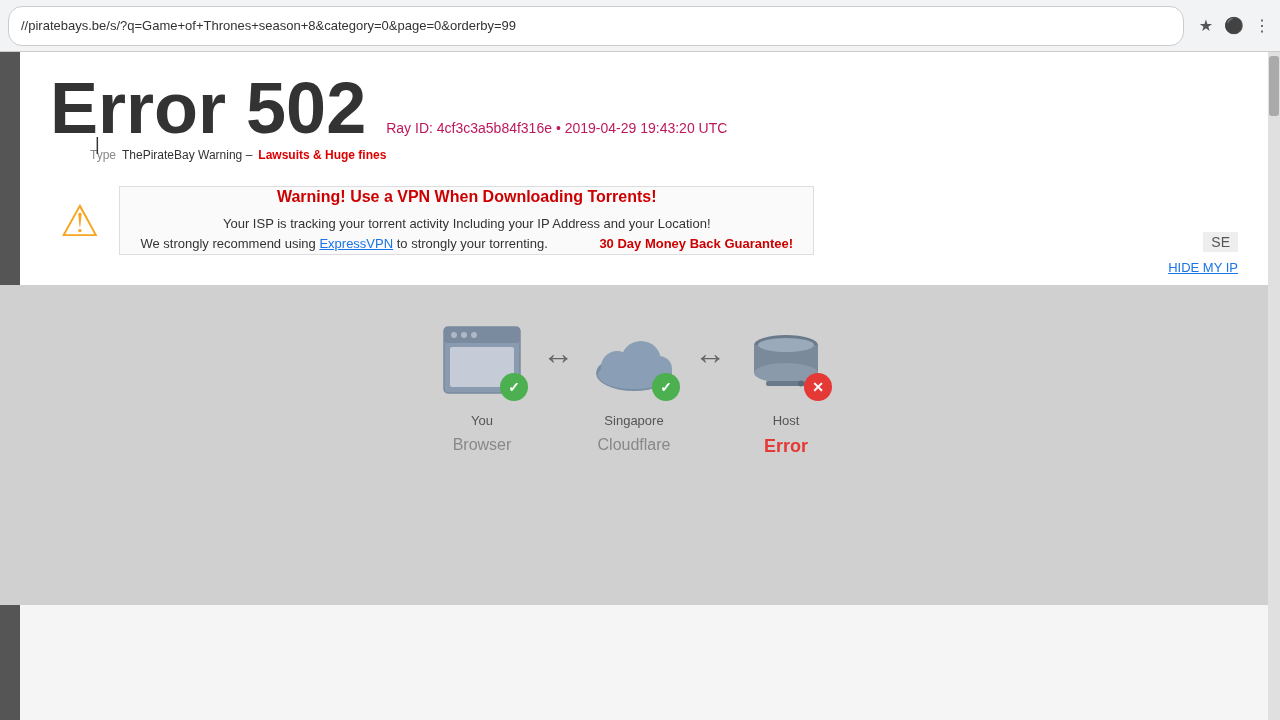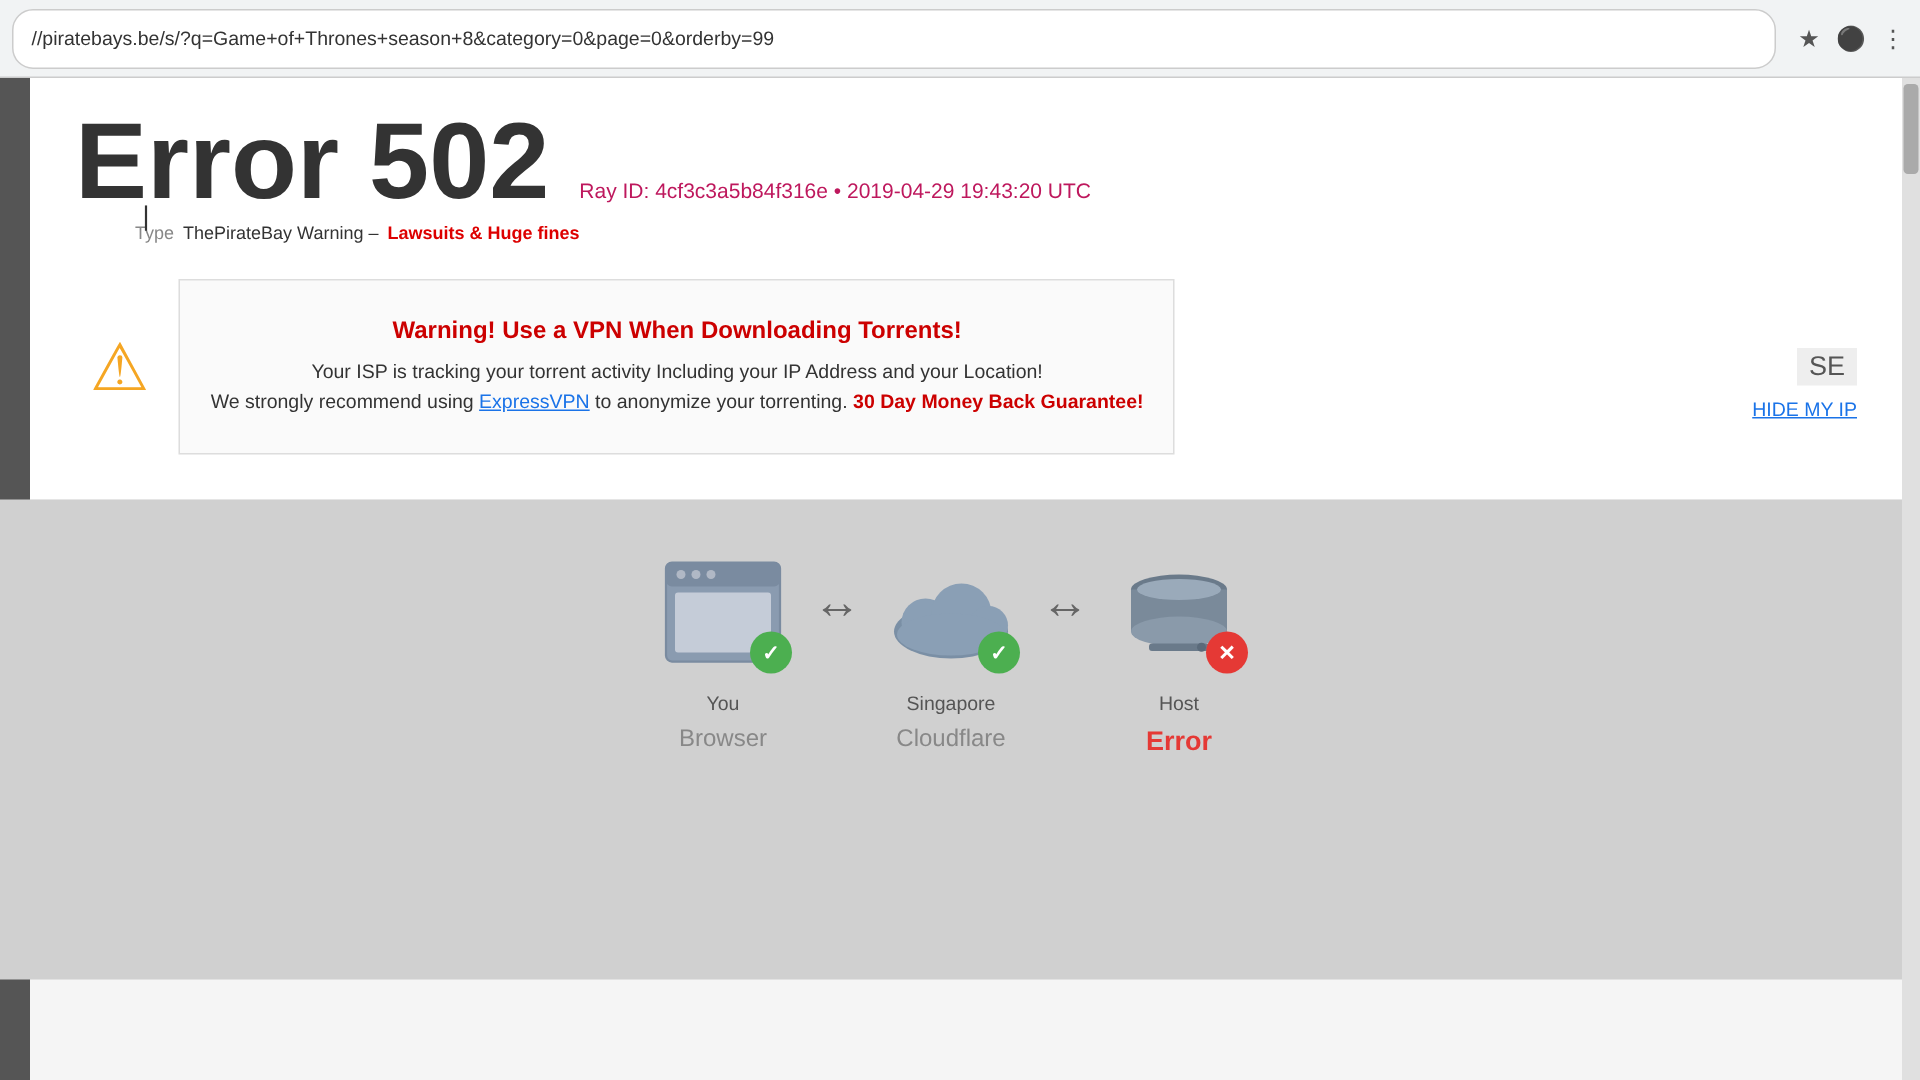--- a/index.html
+++ b/index.html
@@ -135,21 +135,21 @@
 
     .type-warning {
       color: #d00;
       font-weight: bold;
     }
 
     
     .vpn-warning-box {
       border: 1px solid #ddd;
       background: #fafafa;
-      padding: 25px 20px;
+      padding: 1px 20px;
       margin: 10px 0 10px 0;
       max-width: 700px;
       position: relative;
     }
 
     .warning-title {
       font-size: 16px;
       font-weight: bold;
       color: #cc0000;
       text-align: center;
@@ -163,41 +163,42 @@
       line-height: 1.5;
     }
 
     .warning-body a {
       color: #1a73e8;
     }
 
     .money-back {
       color: #cc0000;
       font-weight: bold;
+      margin-left: 48px;
     }
 
     .warning-area {
       display: flex;
       align-items: center;
       gap: 20px;
       margin-left: 10px;
     }
 
     .se-hide-area {
       position: absolute;
       right: 30px;
       top: 180px;
       display: flex;
       flex-direction: column;
       align-items: flex-end;
       gap: 8px;
     }
 
     .se-badge {
-      font-size: 18px;
+      font-size: 14px;
       color: #555;
       background: #eee;
       padding: 2px 8px;
     }
 
     .hide-btn {
       font-size: 13px;
       color: #1a73e8;
       text-decoration: underline;
       cursor: pointer;
@@ -379,21 +380,21 @@
 
       <div style="font-size:44px; color:#f5a623; flex-shrink:0;">
         ⚠
       </div>
 
       <div class="vpn-warning-box">
         <div class="warning-title">Warning! Use a VPN When Downloading Torrents!</div>
         <div class="warning-body">
           <span>Your ISP is tracking your torrent activity Including your IP Address and your Location!</span>
           <br>
-          <span>We strongly recommend using </span><a href="#">ExpressVPN</a><span> to anonymize your torrenting.</span>
+          <span>We strongly recommend using </span><a href="#">ExpressVPN</a><span> to strongly your torrenting.</span>
           <span class="money-back">30 Day Money Back Guarantee!</span>
         </div>
       </div>
     </div>
 
     <div class="se-hide-area">
       <span class="se-badge">SE</span>
       <span class="hide-btn">HIDE MY IP</span>
     </div>
   </div>

